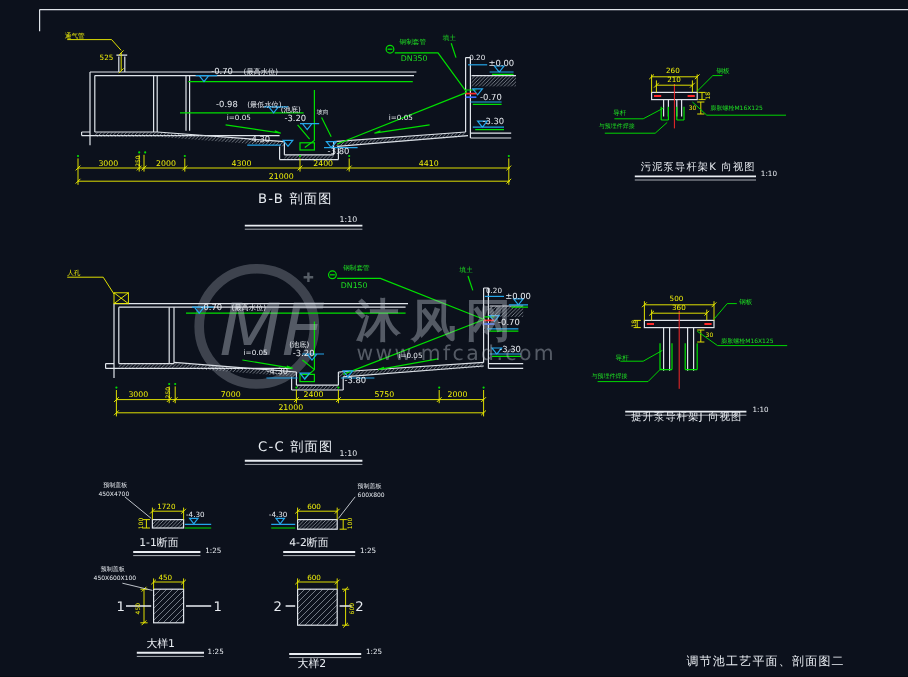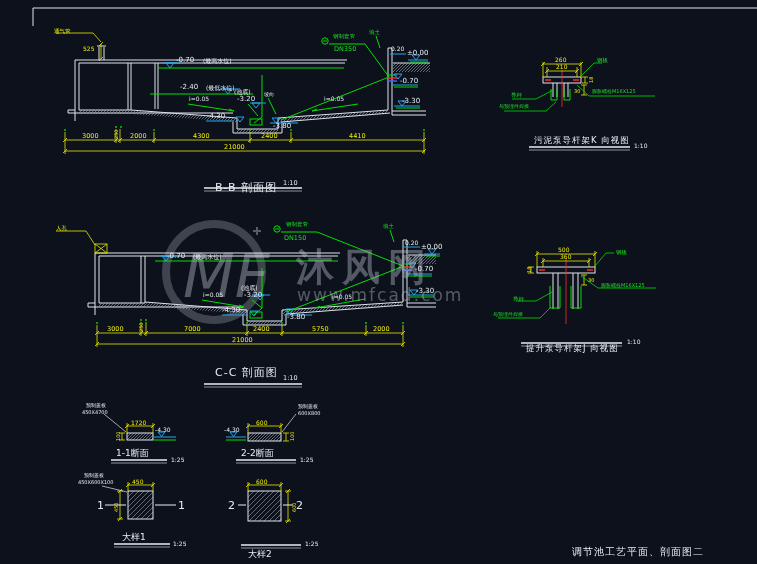--- a/index.html
+++ b/index.html
@@ -288,21 +288,21 @@
     <path d="M238,505 H246 M283,505 H293" stroke="#e9edf2" stroke-width="1.2" fill="none"></path>
     <path d="M241,545 H301" stroke="#e9edf2" stroke-width="1.6" fill="none"></path>
     <path d="M241,548 H301" stroke="#e9edf2" stroke-width="0.6" fill="none"></path>
   </g>
 </svg>
 
 <i class="t y s55" style="left:54px;top:29px">通气管</i>
 <i class="t y s6" style="left:83px;top:46px">525</i>
 <i class="t w s7" style="left:176px;top:57px">-0.70</i>
 <i class="t w s6" style="left:203px;top:58px">(最高水位)</i>
-<i class="t w s7" style="left:180px;top:84px">-2.40</i>
+<i class="t w s7" style="left:180px;top:84px">-0.98</i>
 <i class="t w s6" style="left:206px;top:85px">(最低水位)</i>
 <i class="t w s6" style="left:189px;top:96px">i=0.05</i>
 <i class="t w s6" style="left:234px;top:89px">(池底)</i>
 <i class="t w s7" style="left:237px;top:96px">-3.20</i>
 <i class="t w s5" style="left:264px;top:92px">坡向</i>
 <i class="t w s7" style="left:207px;top:113px">-4.30</i>
 <i class="t w s7" style="left:273px;top:123px">-3.80</i>
 <i class="t w s6" style="left:324px;top:96px">i=0.05</i>
 <i class="t g s55" style="left:333px;top:34px">钢制套管</i>
 <i class="t g s65" style="left:334px;top:46px">DN350</i>
@@ -311,21 +311,21 @@
 <i class="t w s7" style="left:407px;top:50px">±0.00</i>
 <i class="t w s7" style="left:400px;top:78px">-0.70</i>
 <i class="t w s7" style="left:402px;top:98px">-3.30</i>
 <i class="t y s65" style="left:82px;top:133px">3000</i>
 <i class="t y s5 rot" style="left:114px;top:139px">250</i>
 <i class="t y s65" style="left:130px;top:133px">2000</i>
 <i class="t y s65" style="left:193px;top:133px">4300</i>
 <i class="t y s65" style="left:261px;top:133px">2400</i>
 <i class="t y s65" style="left:349px;top:133px">4410</i>
 <i class="t y s65" style="left:224px;top:144px">21000</i>
-<i class="t w s11 ls" style="left:215px;top:182px">B-B 剖面图</i>
+<i class="t w s11 ls" style="left:215px;top:160px">B-B 剖面图</i>
 <i class="t w s65" style="left:283px;top:180px">1:10</i>
 
 <i class="t y s55" style="left:56px;top:226px">人孔</i>
 <i class="t w s7" style="left:167px;top:253px">-0.70</i>
 <i class="t w s6" style="left:193px;top:254px">(最高水位)</i>
 <i class="t w s6" style="left:203px;top:292px">i=0.05</i>
 <i class="t w s6" style="left:241px;top:285px">(池底)</i>
 <i class="t w s7" style="left:244px;top:292px">-3.20</i>
 <i class="t w s7" style="left:222px;top:307px">-4.30</i>
 <i class="t w s7" style="left:287px;top:314px">-3.80</i>
@@ -375,21 +375,21 @@
 <i class="t y s5 rot" style="left:116px;top:441px">100</i>
 <i class="t w s6" style="left:155px;top:427px">-4.30</i>
 <i class="t w s9" style="left:116px;top:449px">1-1断面</i>
 <i class="t w s6" style="left:171px;top:457px">1:25</i>
 
 <i class="t y s6" style="left:256px;top:420px">600</i>
 <i class="t w s6" style="left:224px;top:427px">-4.30</i>
 <i class="t w s5" style="left:298px;top:404px">预制盖板</i>
 <i class="t w s5" style="left:298px;top:411px">600X800</i>
 <i class="t y s5 rot" style="left:290px;top:441px">100</i>
-<i class="t w s9" style="left:241px;top:449px">2-2断面</i>
+<i class="t w s9" style="left:241px;top:449px">4-2断面</i>
 <i class="t w s6" style="left:300px;top:457px">1:25</i>
 
 <i class="t w s5" style="left:84px;top:473px">预制盖板</i>
 <i class="t w s5" style="left:78px;top:480px">450X600X100</i>
 <i class="t y s6" style="left:132px;top:479px">450</i>
 <i class="t y s5 rot" style="left:114px;top:512px">450</i>
 <i class="t w s11" style="left:97px;top:500px">1</i>
 <i class="t w s11" style="left:178px;top:500px">1</i>
 <i class="t w s9" style="left:122px;top:533px">大样1</i>
 <i class="t w s6" style="left:173px;top:541px">1:25</i>

